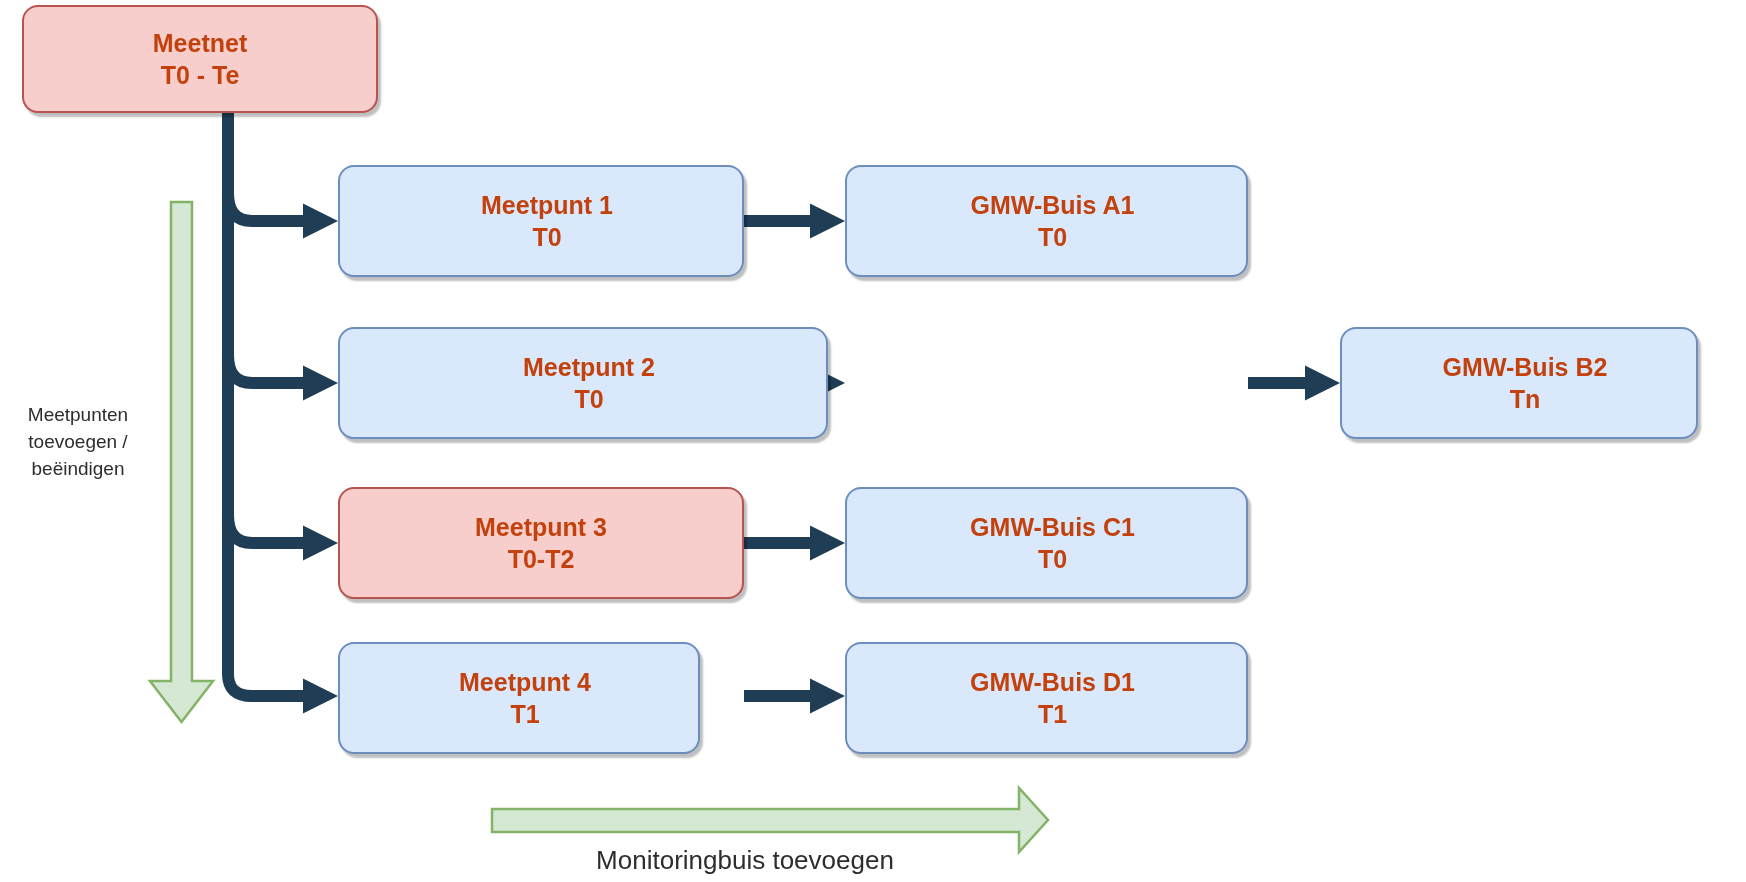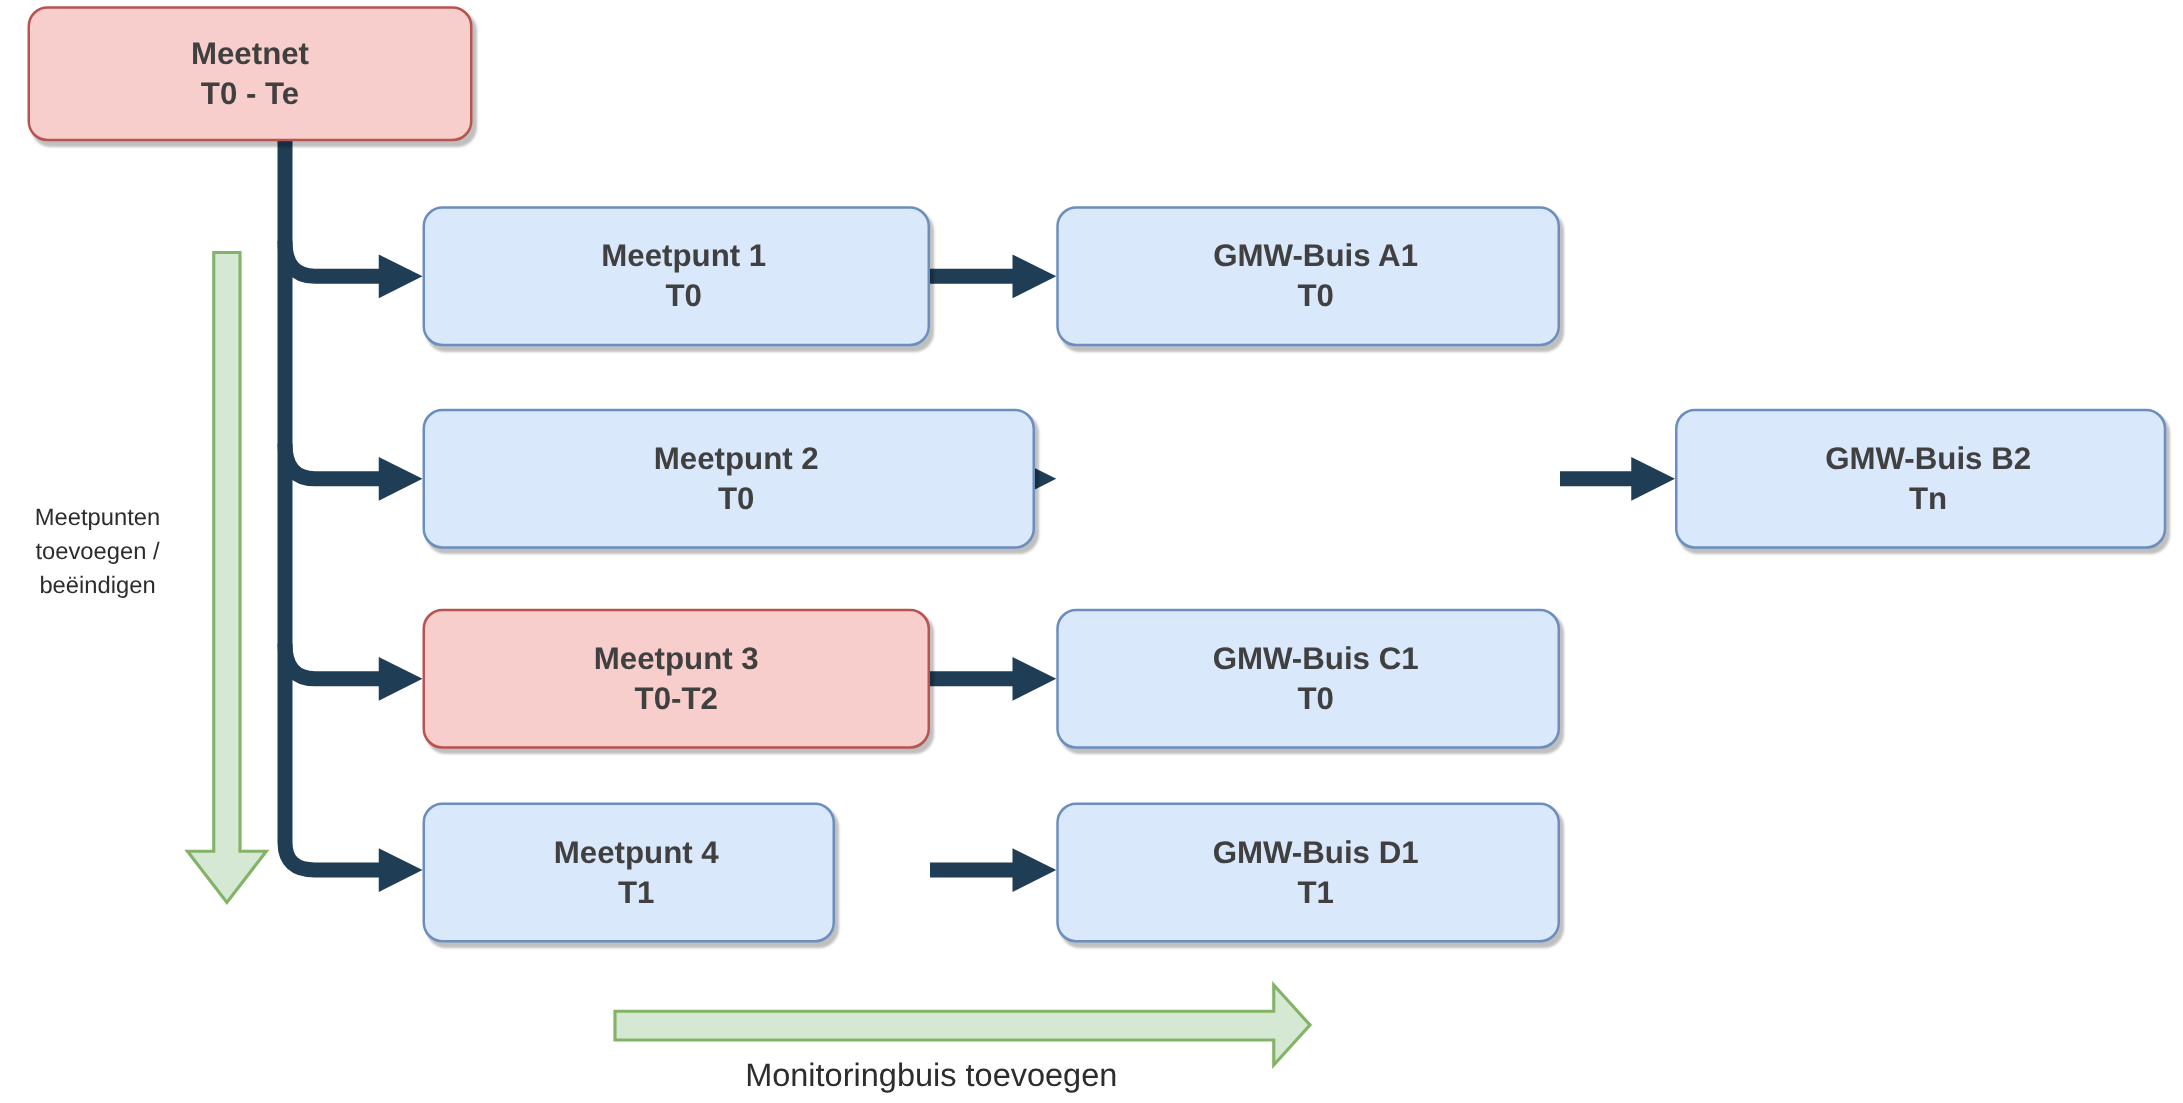--- a/index.html
+++ b/index.html
@@ -14,21 +14,21 @@
     font-family:"Liberation Sans",sans-serif;overflow:hidden;
   }
   .connectors{position:absolute;left:0;top:0;width:1746px;height:882px;}
   .dark-line{fill:none;stroke:var(--accent_dark);stroke-width:12;}
   .dark-head{fill:var(--accent_dark);stroke:none;}
   .green-arrow{fill:var(--green_fill);stroke:var(--green_stroke);stroke-width:2.5;stroke-linejoin:miter;}
   .node{
     position:absolute;box-sizing:border-box;border-radius:16px;border:2px solid #000;
     display:flex;flex-direction:column;align-items:center;justify-content:center;
     box-shadow:3px 4px 2px rgba(0,0,0,0.25);
-    font-weight:bold;font-size:25px;line-height:1.3;color:#404040;text-align:center;
+    font-weight:bold;font-size:25px;line-height:1.3;color:#c2410c;text-align:center;
   }
   .node[data-variant="blue"]{background:var(--blue_fill);border-color:var(--blue_stroke);padding-left:12px;}
   .node[data-variant="red"]{background:var(--red_fill);border-color:var(--red_stroke);}
   .side-label{
     position:absolute;left:0;top:401px;width:156px;text-align:center;
     font-size:19px;line-height:27px;color:#2d2d2d;
   }
   .bottom-label{
     position:absolute;left:540px;top:845px;width:410px;text-align:center;
     font-size:26px;color:#2d2d2d;
@@ -79,35 +79,35 @@
   </div>
   <div class="node" style="left:845px;top:165px;width:403px;height:112px" data-variant="blue">
     <div>GMW-Buis A1</div>
     <div>T0</div>
   </div>
 
   <div class="node" style="left:338px;top:327px;width:490px;height:112px" data-variant="blue">
     <div>Meetpunt 2</div>
     <div>T0</div>
   </div>
-  <div class="node" style="left:1340px;top:327px;width:393px;height:112px" data-variant="blue">
+  <div class="node" style="left:1340px;top:327px;width:358px;height:112px" data-variant="blue">
     <div>GMW-Buis B2</div>
     <div>Tn</div>
   </div>
 
   <div class="node" style="left:338px;top:487px;width:406px;height:112px" data-variant="red">
     <div>Meetpunt 3</div>
     <div>T0-T2</div>
   </div>
   <div class="node" style="left:845px;top:487px;width:403px;height:112px" data-variant="blue">
     <div>GMW-Buis C1</div>
     <div>T0</div>
   </div>
 
-  <div class="node" style="left:338px;top:642px;width:330px;height:112px" data-variant="blue">
+  <div class="node" style="left:338px;top:642px;width:362px;height:112px" data-variant="blue">
     <div>Meetpunt 4</div>
     <div>T1</div>
   </div>
   <div class="node" style="left:845px;top:642px;width:403px;height:112px" data-variant="blue">
     <div>GMW-Buis D1</div>
     <div>T1</div>
   </div>
 
   <div class="side-label">
     <div>Meetpunten</div>

